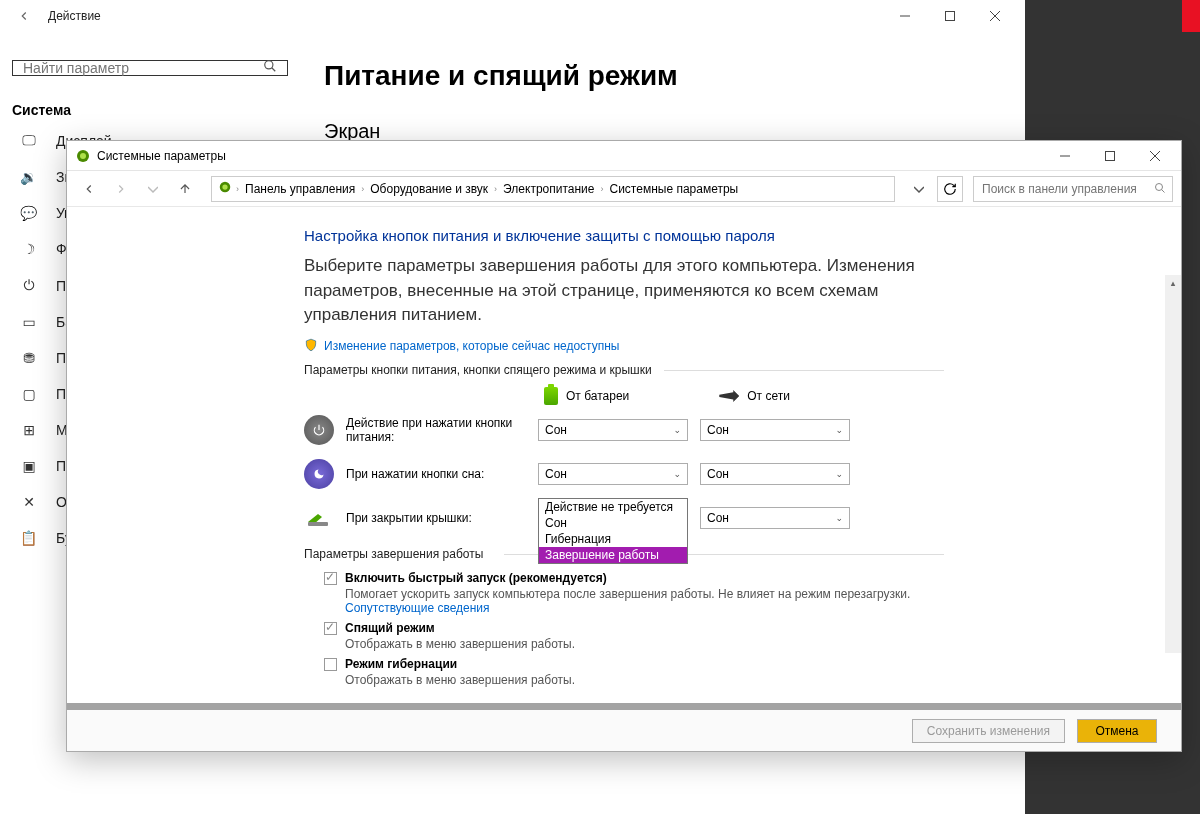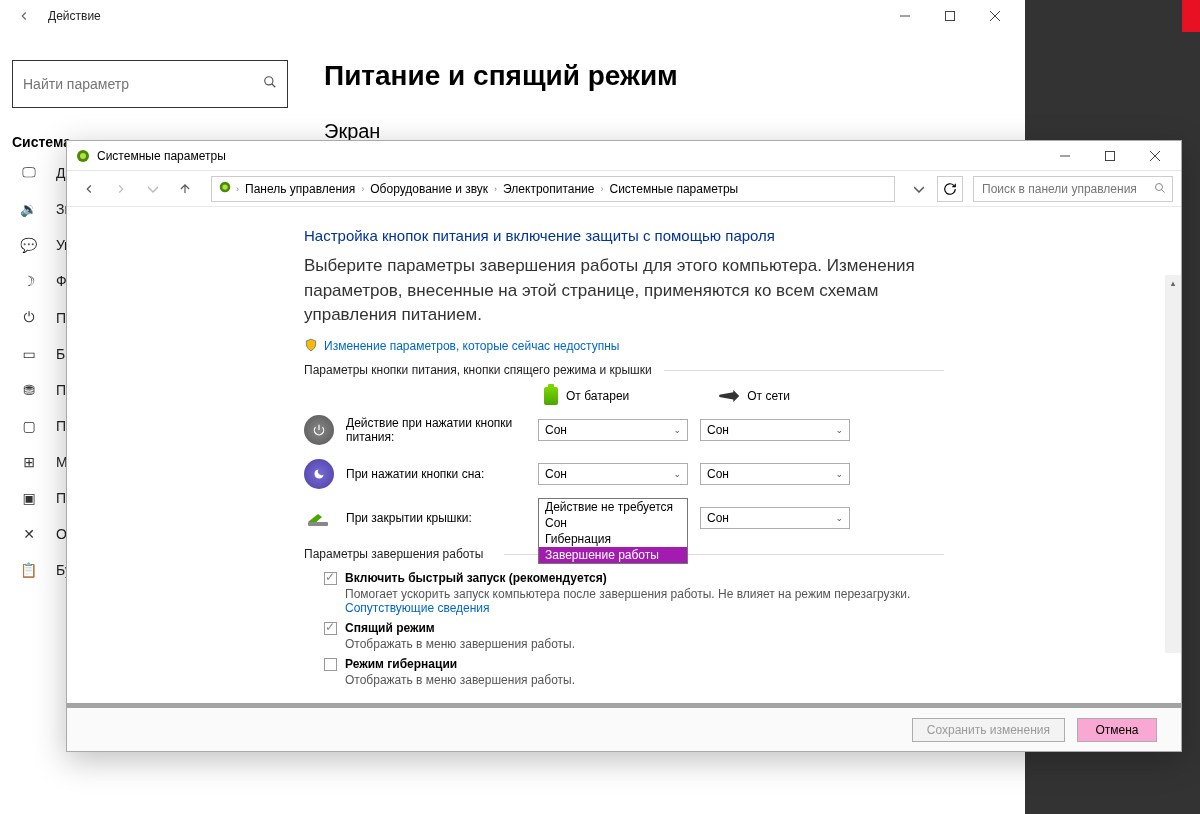--- a/index.html
+++ b/index.html
@@ -10,21 +10,21 @@
 .settings-titlebar { height:32px; display:flex; align-items:center; padding:0 8px; background:#fff; }
 .settings-titlebar .back { width:32px; display:flex; justify-content:center; align-items:center; color:#666; }
 .settings-titlebar .title { font-size:12px; margin-left:8px; color:#222; }
 .win-controls { margin-left:auto; display:flex; }
 .win-controls .btn { width:45px; height:32px; display:flex; justify-content:center; align-items:center; color:#444; }
 .win-controls .btn svg { width:10px; height:10px; }
 
 .settings-body { display:flex; height:calc(100% - 32px); }
 .sidebar { width:300px; padding:16px 8px 0 8px; }
 .home-row { display:flex; align-items:center; gap:16px; padding:8px 12px; font-size:14px; }
-.search-box { margin:12px 4px 20px 4px; border:1px solid #333; height:48px; display:flex; align-items:center; padding:0 10px; }
+.search-box { margin:12px 4px 20px 4px; border:1px solid #333; height:16px; display:flex; align-items:center; padding:0 10px; }
 .search-box input { border:none; outline:none; flex:1; font-size:14px; background:transparent; }
 .search-box .search-ic { color:#555; }
 .section-header { font-weight:600; font-size:14px; padding:6px 12px 4px 4px; }
 .nav-item { display:flex; align-items:center; gap:18px; padding:10px 12px; font-size:14px; color:#222; }
 .nav-item .ic { width:18px; display:flex; justify-content:center; color:#333; }
 
 .content { flex:1; padding:28px 24px 0 24px; }
 .content h1 { font-size:28px; font-weight:600; margin-bottom:28px; }
 .content h2.section-label { font-size:20px; font-weight:400; margin-bottom:16px; }
 .related { margin-top:540px; }
@@ -74,22 +74,22 @@
 .shutdown-group { margin-top:10px; }
 .shutdown-group .group-label::after { left:200px; }
 .chk-row { display:flex; gap:8px; font-size:12px; margin:6px 0 0 20px; align-items:flex-start; }
 .chk { width:13px; height:13px; border:1px solid #999; margin-top:1px; flex-shrink:0; position:relative; }
 .chk.checked::after { content:"✓"; position:absolute; top:-3px; left:0; font-size:12px; color:#888; }
 .chk-label { }
 .chk-title { font-weight:600; }
 .chk-desc { color:#555; margin-top:2px; }
 .chk-link { color:#0066cc; text-decoration:none; }
 
-.dlg-footer { position:absolute; bottom:0; left:0; right:0; height:48px; border-top:5px solid #a3a3a3; display:flex; align-items:center; justify-content:flex-end; padding:0 24px; gap:12px; background:#fafafa; }
-.btn-box { min-width:80px; height:24px; border:1px solid #adadad; background:#f9a8d4; font-size:12px; padding:0 14px; display:flex; align-items:center; justify-content:center; }
+.dlg-footer { position:absolute; bottom:0; left:0; right:0; height:48px; border-top:7px solid #a3a3a3; display:flex; align-items:center; justify-content:flex-end; padding:0 24px; gap:12px; background:#fafafa; }
+.btn-box { min-width:80px; height:24px; border:1px solid #adadad; background:#eab308; font-size:12px; padding:0 14px; display:flex; align-items:center; justify-content:center; }
 .btn-box.disabled { color:#9a9a9a; background:#f3f3f3; }
 
 
 .dropdown { position:absolute; width:150px; border:1px solid #767676; background:#fff; font-size:12px; z-index:10; }
 .dropdown .opt { padding:1px 6px; white-space:nowrap; }
 .dropdown .opt.sel { background:#a21caf; color:#fff; }
 
 
 .red-sliver { position:absolute; right:0; top:0; width:18px; height:32px; background:#e81123; }
 

